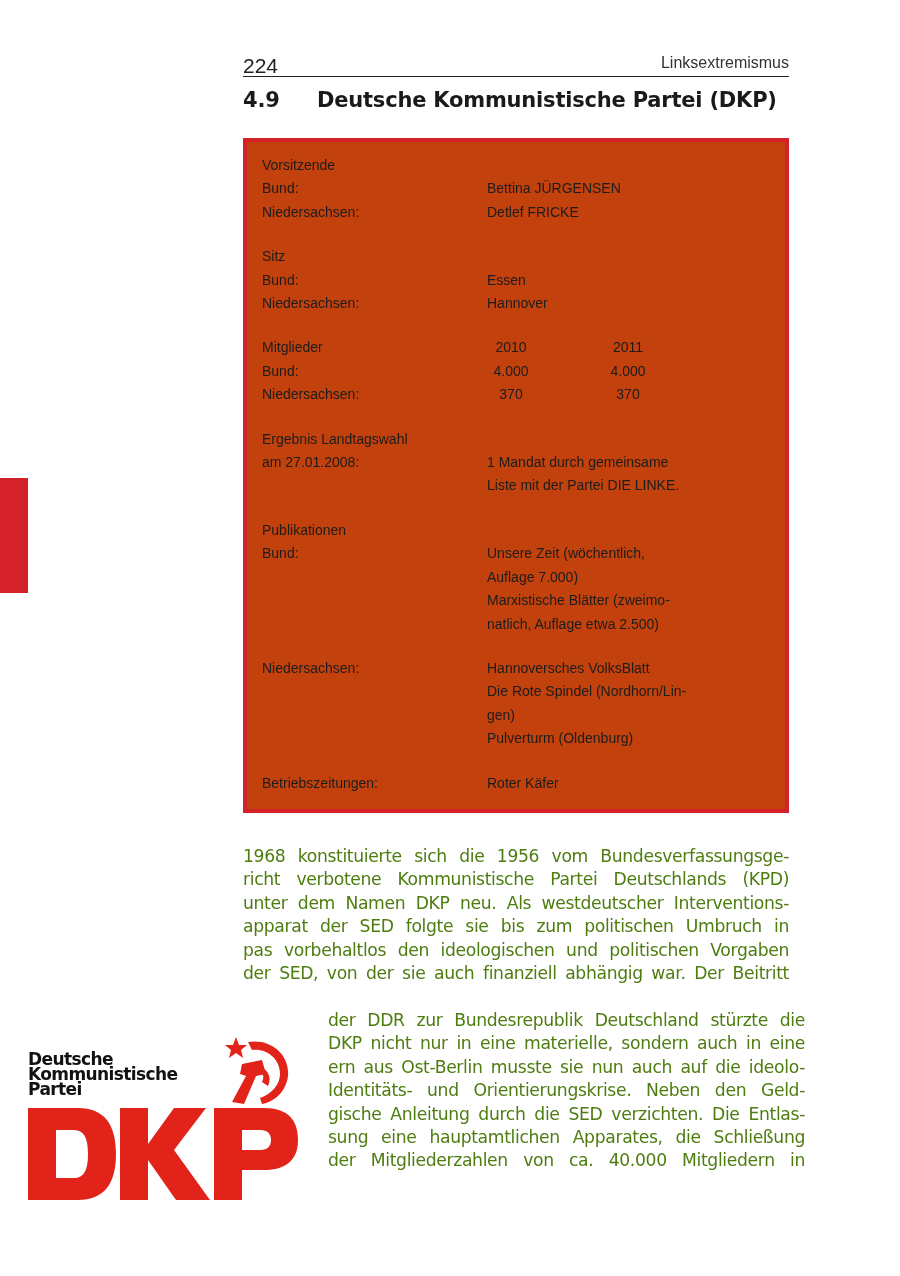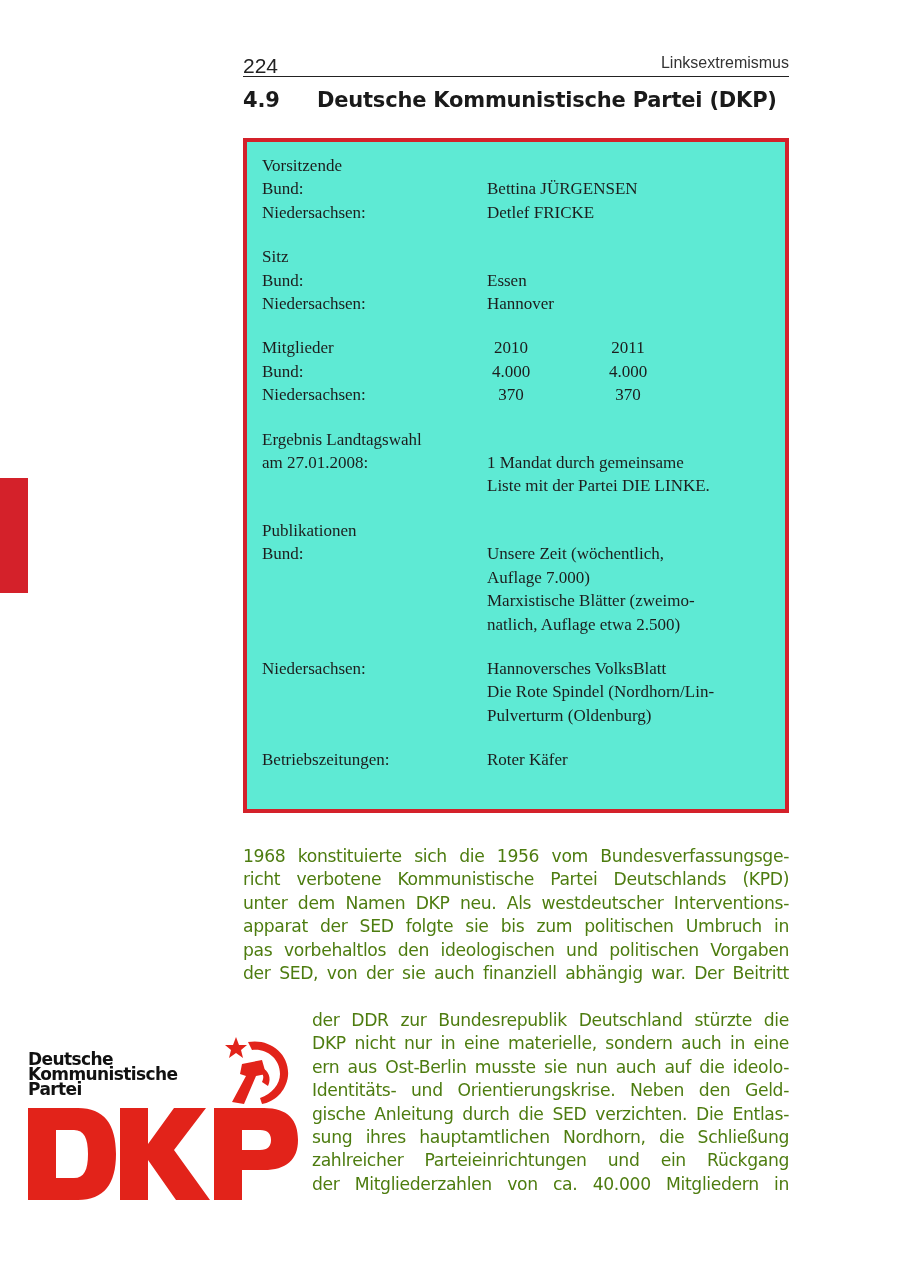--- a/index.html
+++ b/index.html
@@ -54,23 +54,23 @@
       display: inline-block;
       width: 74px;
     }
     .infobox {
       position: absolute;
       left: 243px;
       top: 138px;
       width: 538px;
       height: 667px;
       border: 4px solid #d4212a;
-      background: #5eead4;
-      font-family: Liberation Serif, serif;
-      font-size: 17px;
+      background: #c2410c;
+      font-family: Liberation Sans, sans-serif;
+      font-size: 14px;
       line-height: 23.4px;
       color: #1d1d1d;
     }
     .infobox .inner {
       position: absolute;
       left: 15px;
       top: 12px;
       right: 10px;
     }
     .group {
@@ -109,21 +109,21 @@
       white-space: nowrap;
       height: 23.4px;
       letter-spacing: -0.35px;
     }
     .para-full {
       left: 243px;
       top: 845px;
       width: 546px;
     }
     .para-wrap {
-      left: 312px;
+      left: 328px;
       top: 1009px;
       width: 477px;
     }
     .side-tab {
       position: absolute;
       left: 0;
       top: 478px;
       width: 28px;
       height: 115px;
       background: #d4212a;
@@ -248,20 +248,21 @@
         </span>
       </div>
     </div>
 
     <div class="group">
       <div class="row">
         <span class="lbl">Niedersachsen:</span>
         <span class="val">
           <div>Hannoversches VolksBlatt</div>
           <div>Die Rote Spindel (Nordhorn/Lin-</div>
+          <div>gen)</div>
           <div>Pulverturm (Oldenburg)</div>
         </span>
       </div>
     </div>
 
     <div class="group">
       <div class="row">
         <span class="lbl">Betriebszeitungen:</span>
         <span class="val">Roter Käfer</span>
       </div>
@@ -277,22 +278,21 @@
   <span class="line">pas vorbehaltlos den ideologischen und politischen Vorgaben</span>
   <span class="line">der SED, von der sie auch finanziell abhängig war. Der Beitritt</span>
 </div>
 
 <div class="body-text para-wrap">
   <span class="line">der DDR zur Bundesrepublik Deutschland stürzte die</span>
   <span class="line">DKP nicht nur in eine materielle, sondern auch in eine</span>
   <span class="line">ern aus Ost-Berlin musste sie nun auch auf die ideolo-</span>
   <span class="line">Identitäts- und Orientierungskrise. Neben den Geld-</span>
   <span class="line">gische Anleitung durch die SED verzichten. Die Entlas-</span>
-  <span class="line">sung ihres hauptamtlichen Nordhorn, die Schließung</span>
-  <span class="line">zahlreicher Parteieinrichtungen und ein Rückgang</span>
+  <span class="line">sung eine hauptamtlichen Apparates, die Schließung</span>
   <span class="line">der Mitgliederzahlen von ca. 40.000 Mitgliedern in</span>
 </div>
 
 <div class="logo">
   <div class="logo-text">
     <span>Deutsche</span>
     <span>Kommunistische</span>
     <span>Partei</span>
   </div>
   <svg class="logo-mark" viewBox="0 0 72 72">

